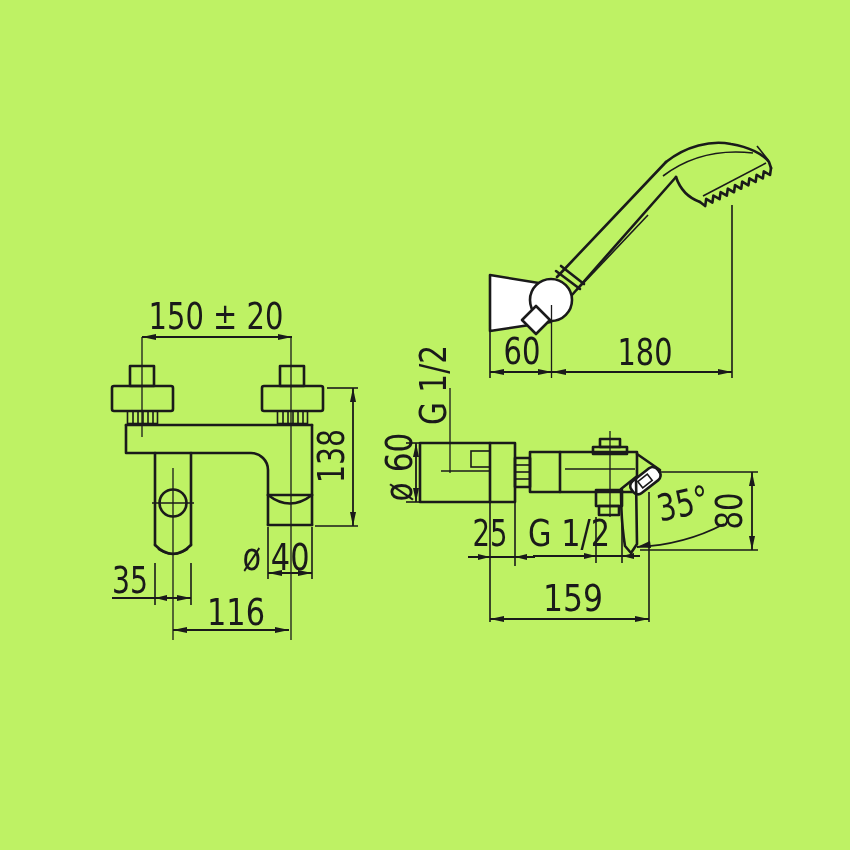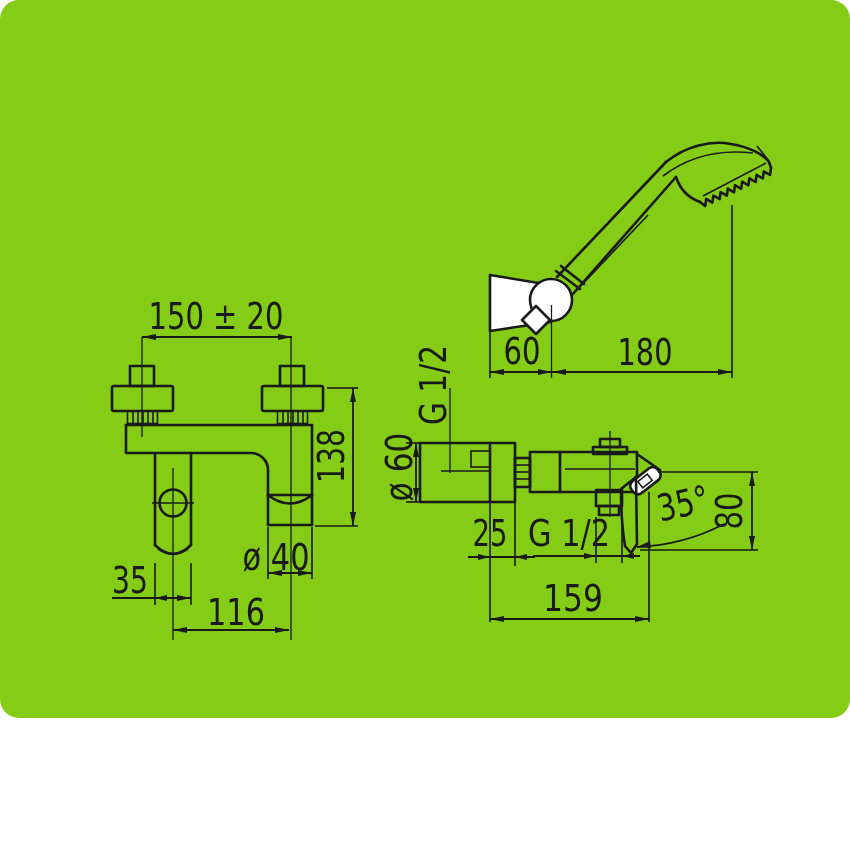--- a/index.html
+++ b/index.html
@@ -1,16 +1,16 @@
 <!DOCTYPE html>
 <html><head>
 <meta charset="utf-8">
 <style>
   html,body{margin:0;padding:0;background:#ffffff;}
-  .canvas{width:850px;height:718px;position:relative;background:#84cc16;overflow:hidden;border-radius:19px;}
+  .canvas{width:850px;height:850px;position:relative;background:#bef264;overflow:hidden;}
   svg{display:block;}
   text{
     font-family:"DejaVu Sans","Liberation Sans",sans-serif;
     fill:#1a1a1a;
   }
   .dim-text{font-size:37px;}
   .part{stroke:#1a1a1a;stroke-width:2.6;fill:none;stroke-linejoin:round;stroke-linecap:round;}
   .partfill{stroke:#1a1a1a;stroke-width:2.6;fill:#ffffff;stroke-linejoin:round;}
   .dim{stroke:#1a1a1a;stroke-width:1.8;fill:none;}
   .ext{stroke:#1a1a1a;stroke-width:1.6;fill:none;}

